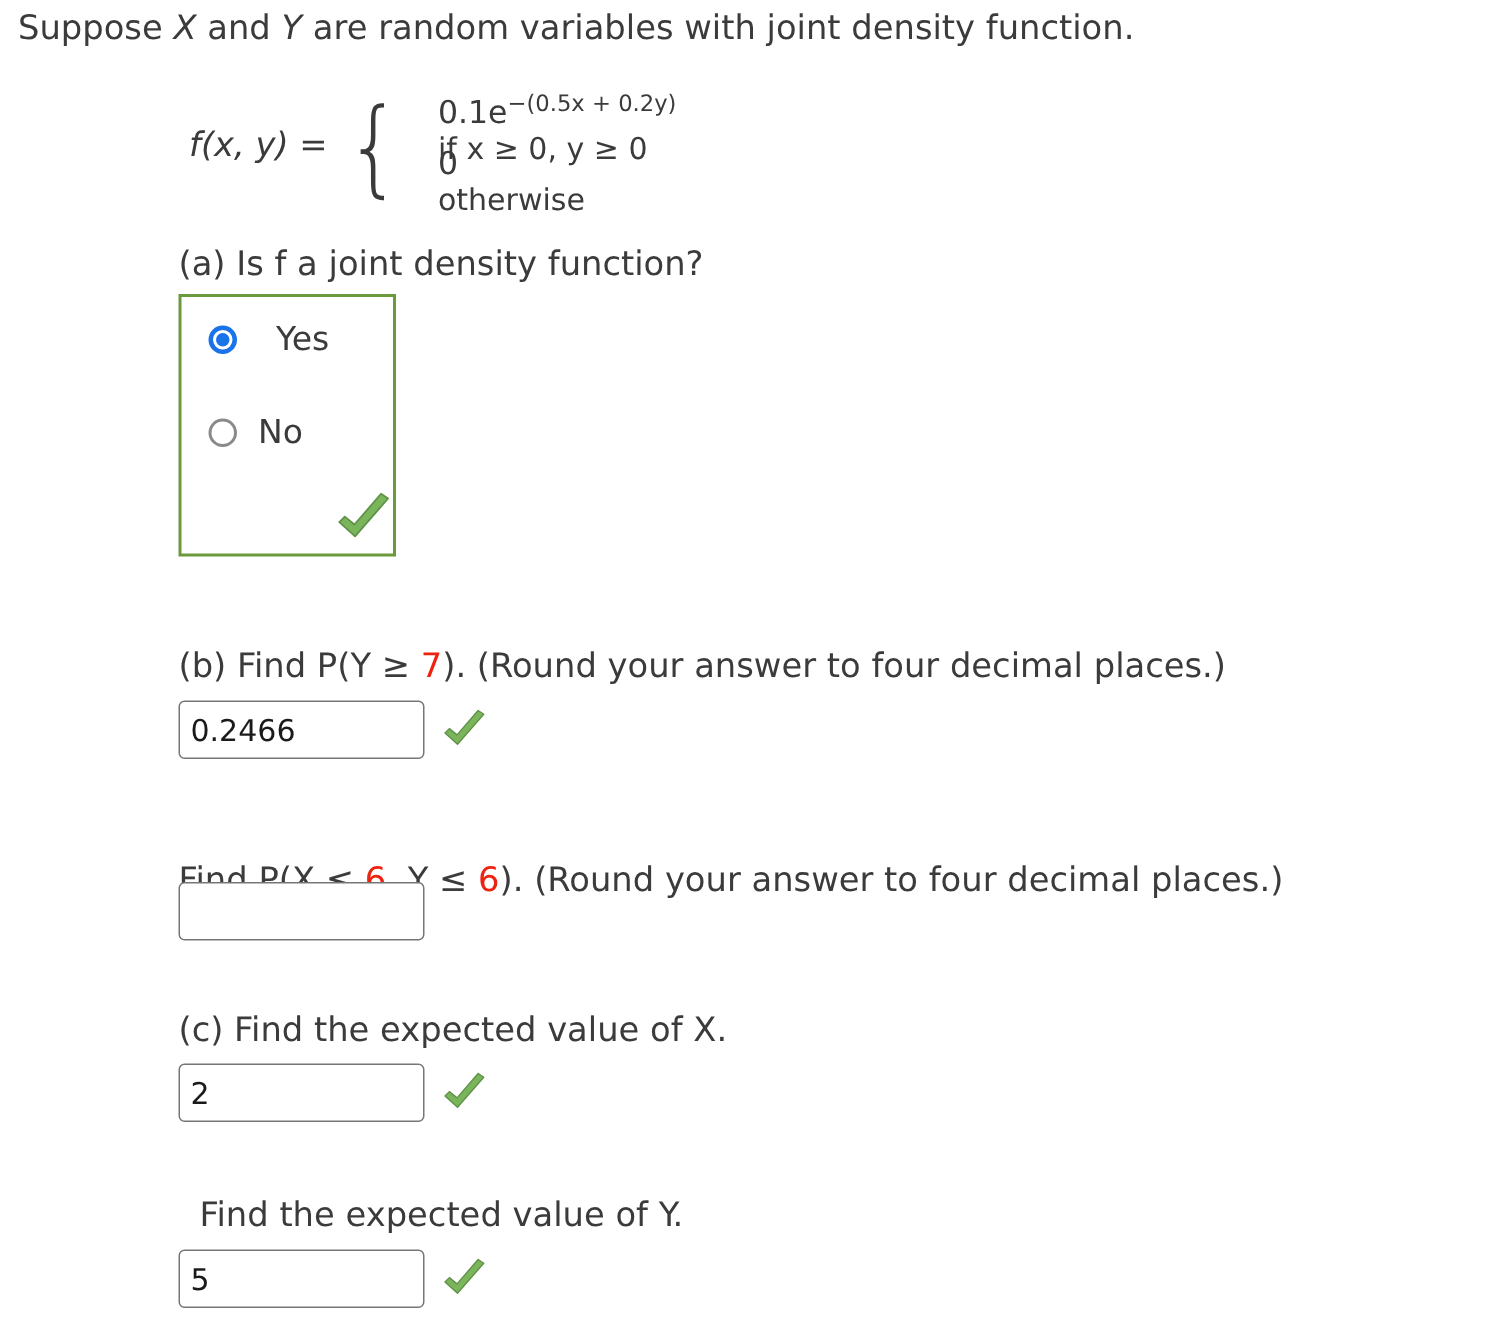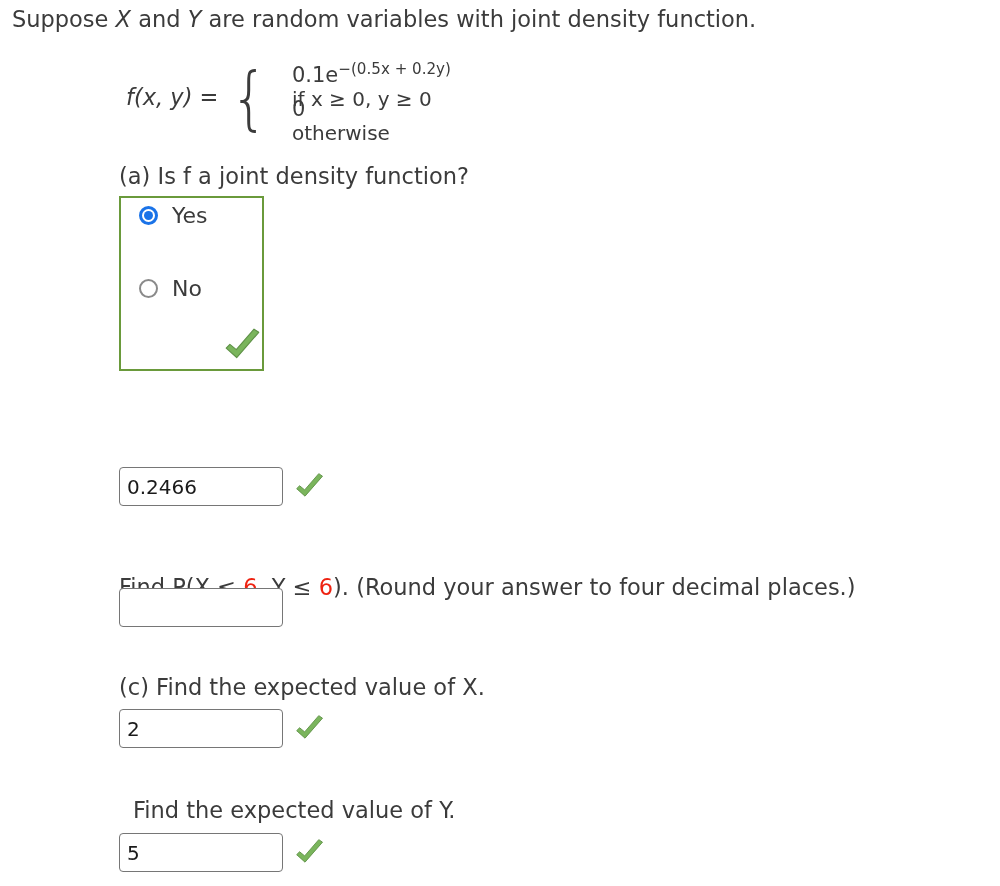--- a/index.html
+++ b/index.html
@@ -107,21 +107,21 @@
     border: 2px solid #6a9a3b;
     background: #ffffff;
     box-sizing: border-box;
   }
   .radio-row {
     position: absolute;
     display: flex;
     align-items: center;
     left: 18px;
   }
-  #radio-row-yes { top: 5px; }
+  #radio-row-yes { top: 16px; gap: 12px; }
   #radio-row-no  { top: 78px; }
 
   .radio {
     width: 19px;
     height: 19px;
     border-radius: 50%;
     box-sizing: border-box;
     display: inline-block;
     position: relative;
     flex: none;
@@ -228,20 +228,23 @@
       <span class="radio-label">No</span>
     </label>
   </div>
 
   <span class="check" id="check-a">
     <svg viewBox="0 0 40 36" xmlns="http://www.w3.org/2000/svg">
       <path d="M4 20 L14 29 L35 5 L30.5 2 L13.6 21.5 L7.5 16.5 Z" fill="#7ab55c" stroke="#5f9247" stroke-width="1.1" stroke-linejoin="round"></path>
     </svg>
   </span>
 
+  <div class="stmt" id="qb-label">
+    <span>(b) Find P(Y ≥ </span><span class="red">7</span><span>). (Round your answer to four decimal places.)</span>
+  </div>
   <input class="answer-input" id="input-b" type="text" value="0.2466" style="">
   <span class="check" id="check-b">
     <svg viewBox="0 0 40 36" xmlns="http://www.w3.org/2000/svg">
       <path d="M4 20 L14 29 L35 5 L30.5 2 L13.6 21.5 L7.5 16.5 Z" fill="#7ab55c" stroke="#5f9247" stroke-width="1.1" stroke-linejoin="round"></path>
     </svg>
   </span>
 
   <div class="stmt" id="qb2-label">
     <span>Find P(X ≤ </span><span class="red">6</span><span>, Y ≤ </span><span class="red">6</span><span>). (Round your answer to four decimal places.)</span>
   </div>

